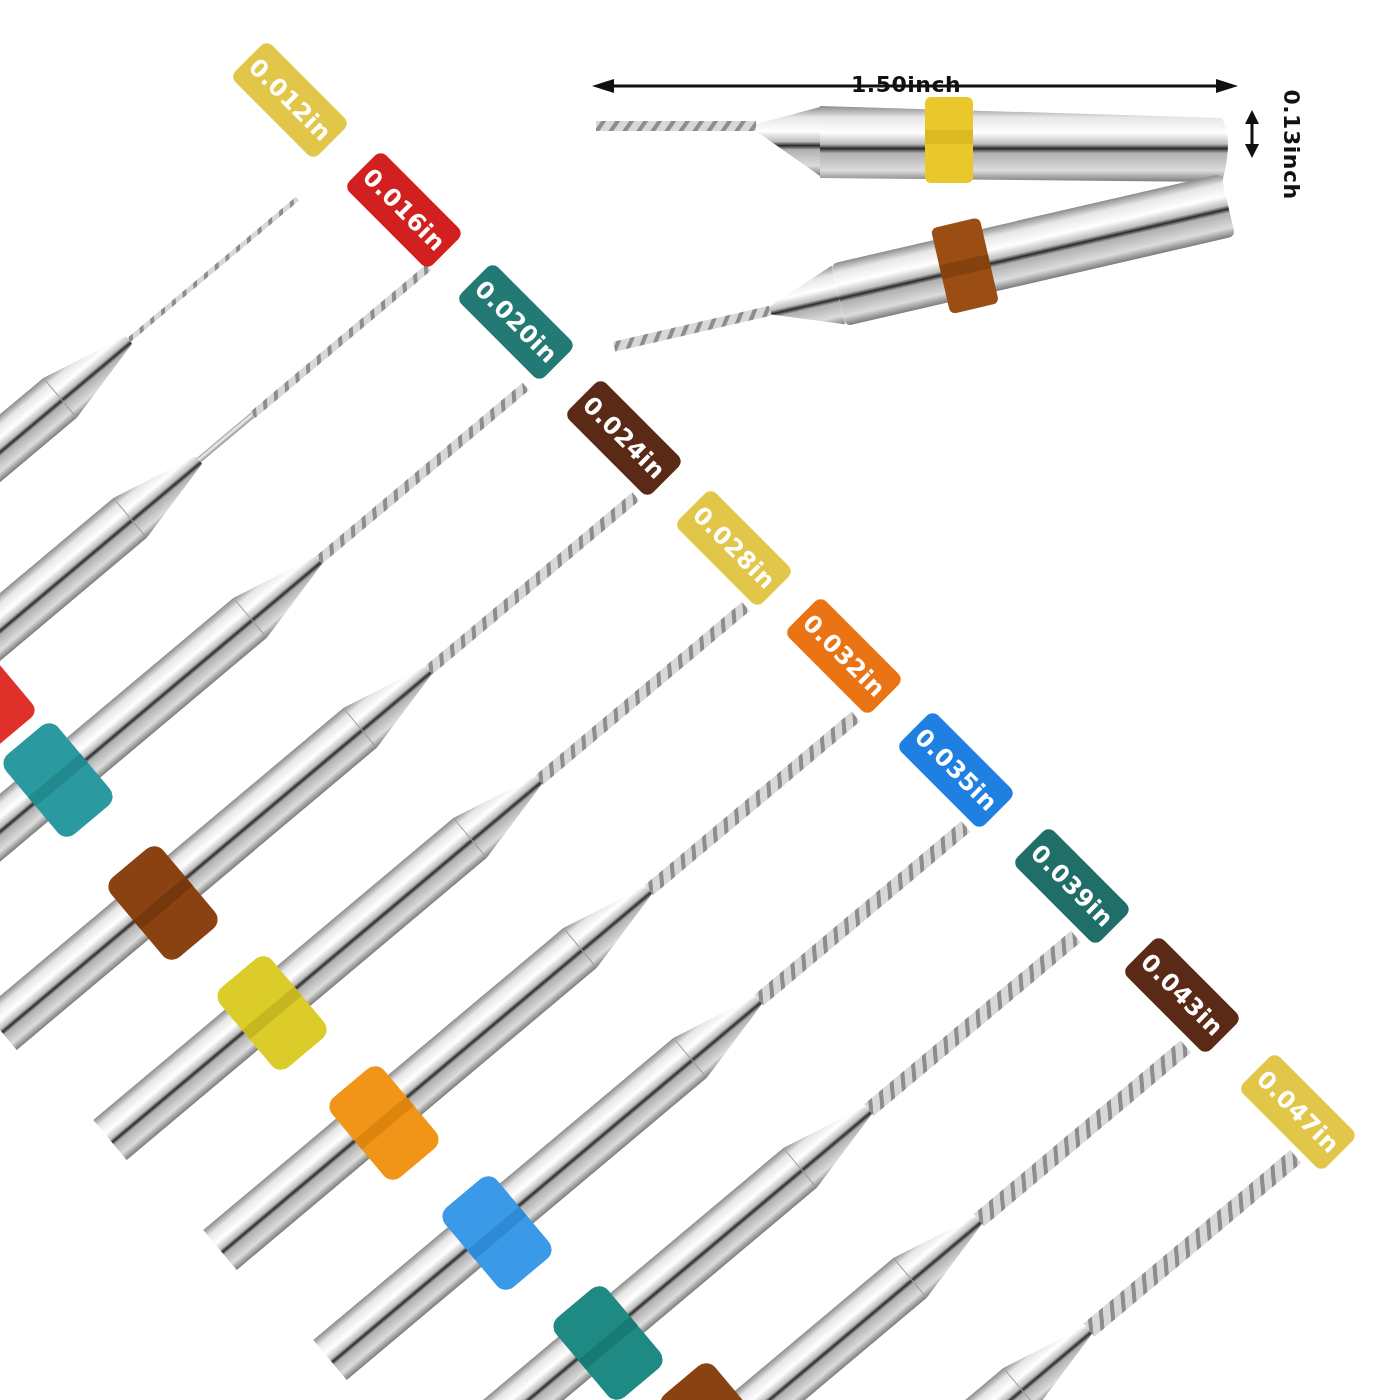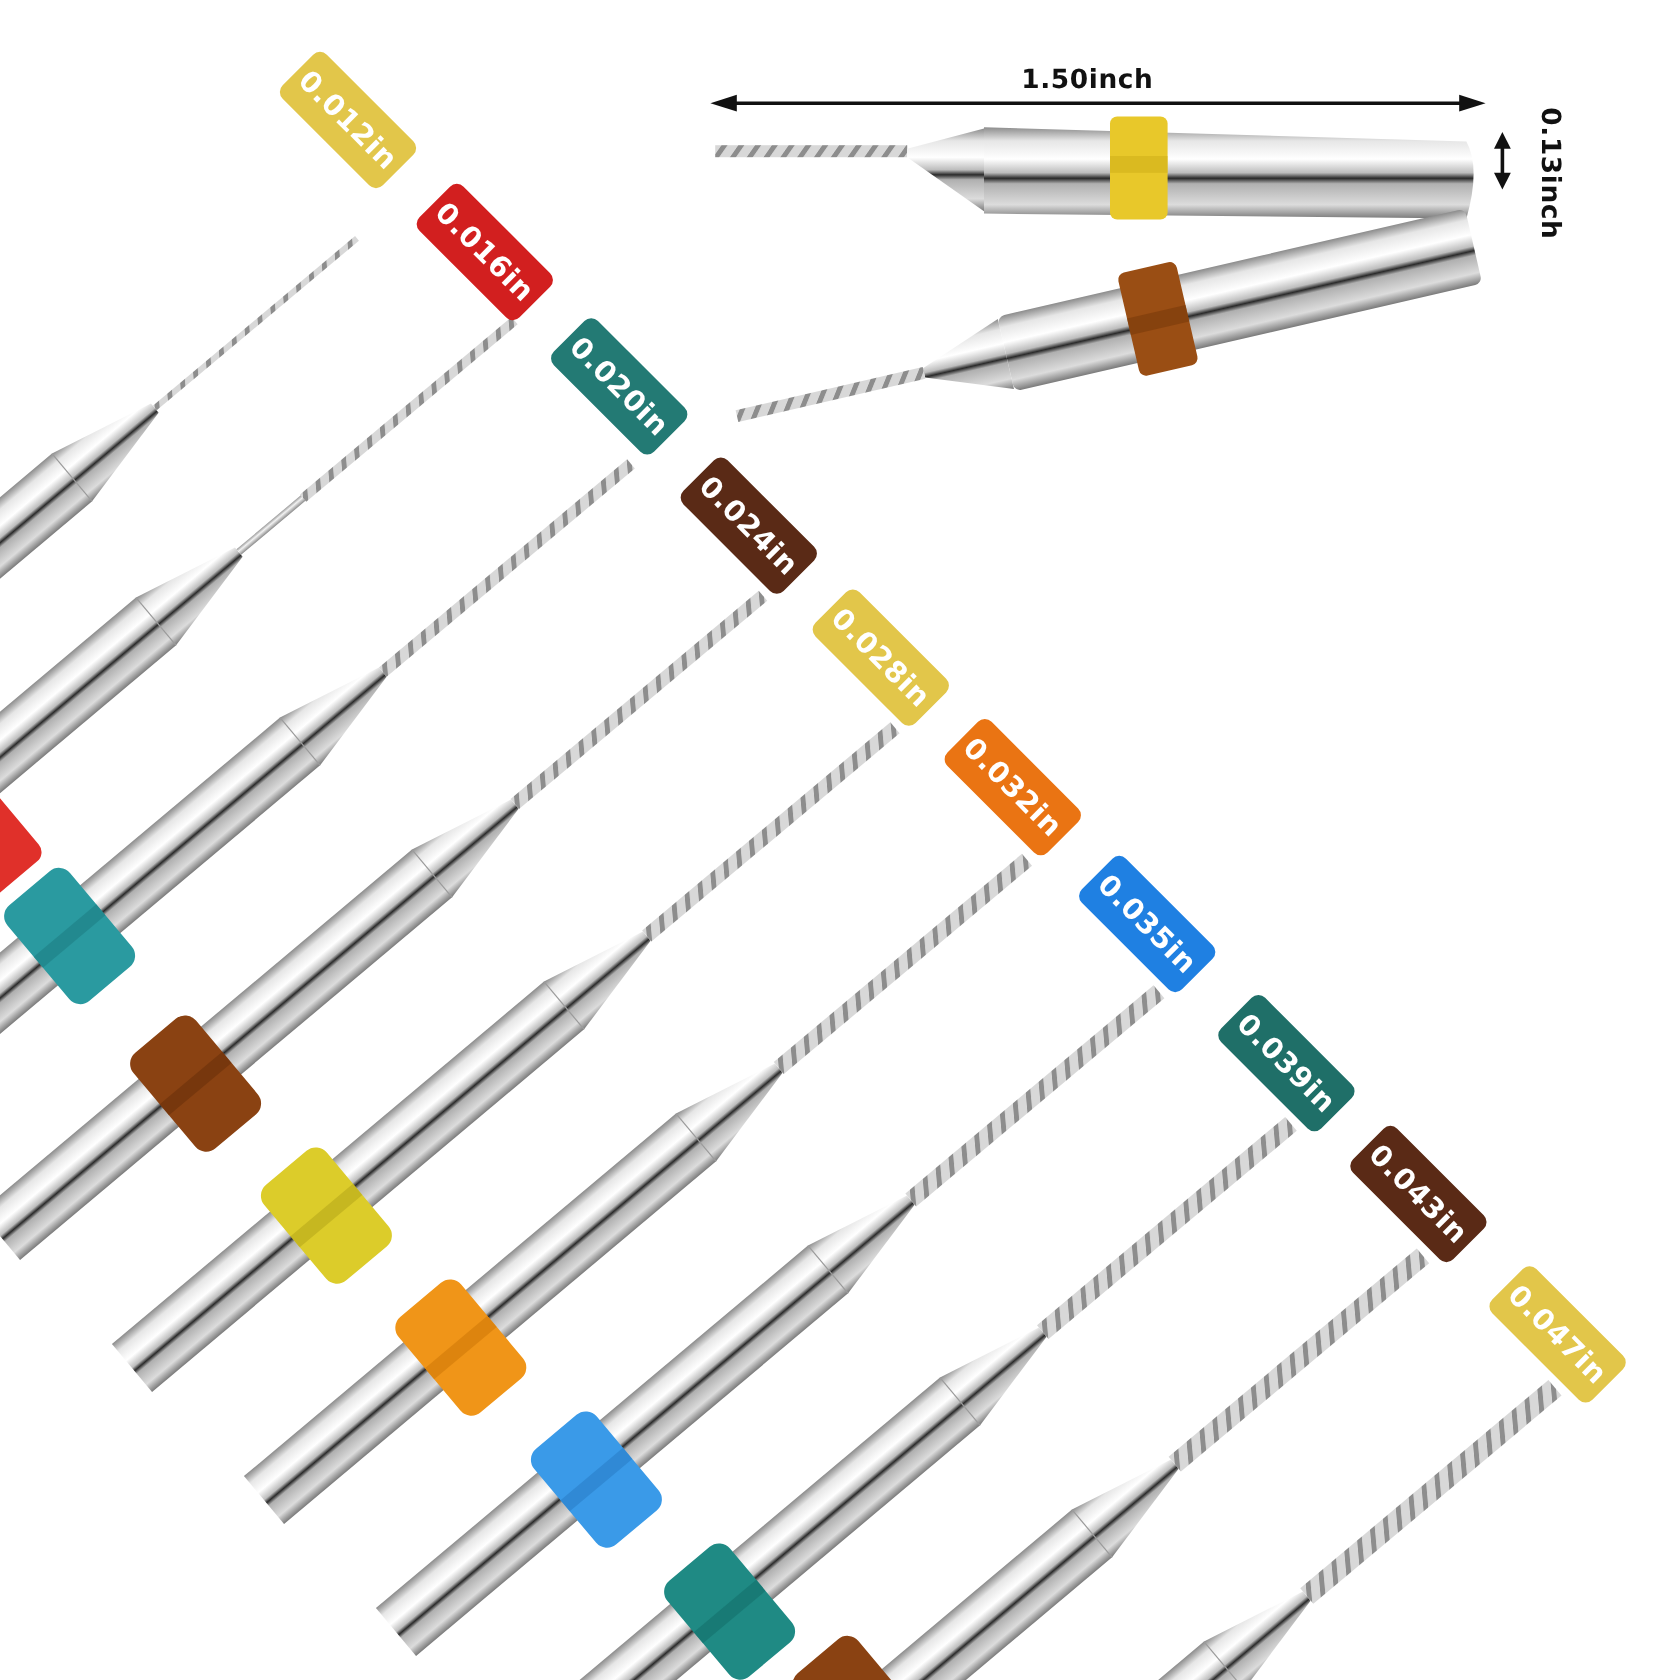--- a/index.html
+++ b/index.html
@@ -11,21 +11,21 @@
     position: absolute; width: 118px; height: 52px; border-radius: 8px;
     display: flex; align-items: center; justify-content: center;
     color: #ffffff; font-weight: bold; font-size: 24px; letter-spacing: 0.5px;
     transform: translate(-50%, -50%) rotate(45deg);
     font-family: "DejaVu Sans", sans-serif;
   }
   .dim-text {
     position: absolute; font-weight: bold; font-size: 22px; color: #111111;
     font-family: "DejaVu Sans", sans-serif; letter-spacing: 0.5px;
   }
-  .dim-len { left: 851px; top: 54px; }
+  .dim-len { left: 851px; top: 72px; }
   .dim-dia { left: 1236px; top: 132px; transform: rotate(90deg); transform-origin: center; white-space: nowrap; }
 </style>
 </head>
 <body>
 
 <div class="stage">
 
   <svg width="1400" height="1400" viewBox="0 0 1400 1400">
     <defs>
       <linearGradient id="steel" x1="0" y1="0" x2="0" y2="1">

